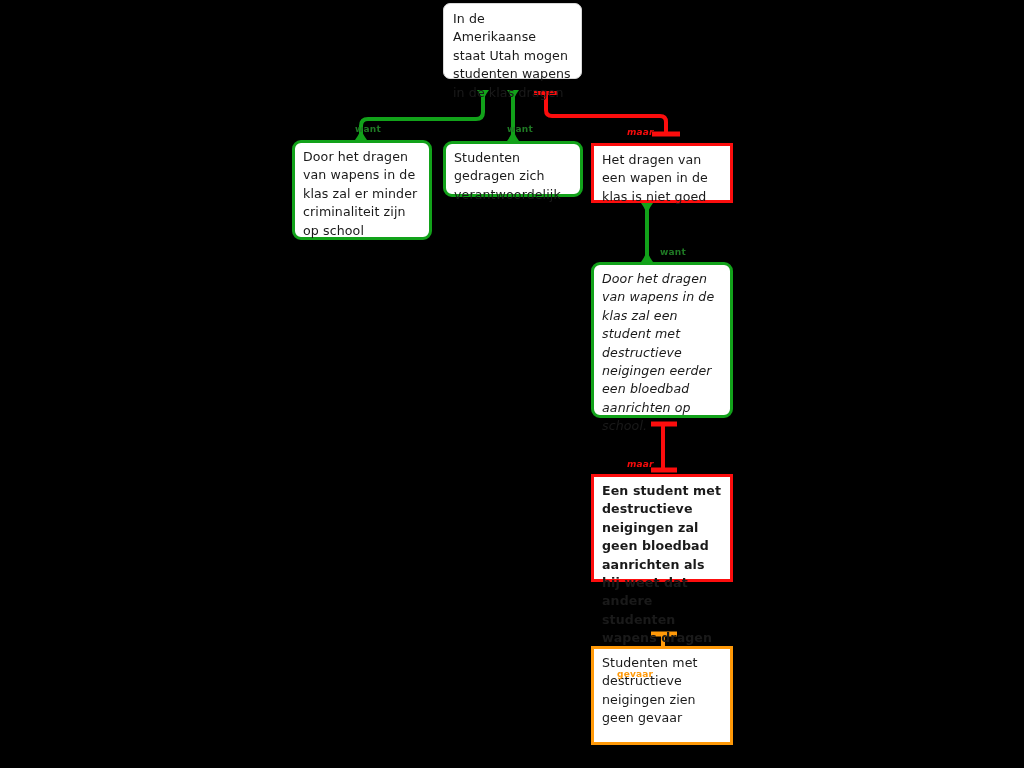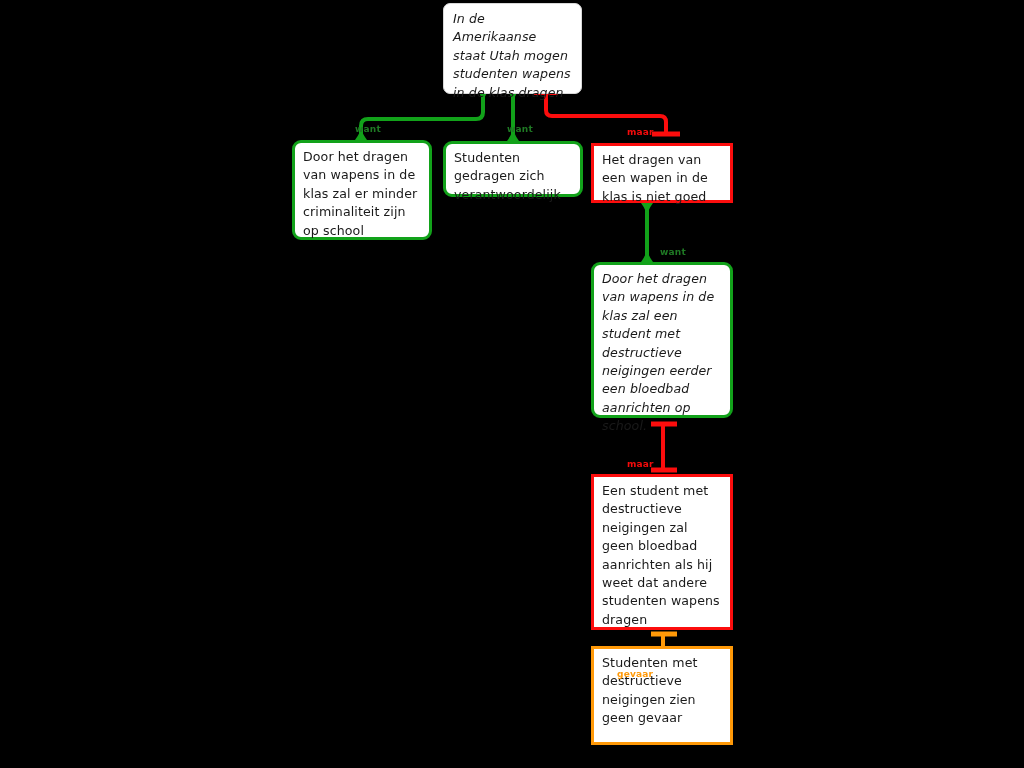--- a/index.html
+++ b/index.html
@@ -69,21 +69,21 @@
   .conn-label {
     position: absolute;
     font-size: 9px;
     font-weight: bold;
     line-height: 10px;
     letter-spacing: 0.2px;
     white-space: nowrap;
     z-index: 6;
   }
   .conn-label--want   { color: #1f7a24; margin-left: 27px; }
-  .conn-label--maar   { color: #f50b0b; }
+  .conn-label--maar   { color: #f50b0b; font-style: italic; }
   .conn-label--echter { color: #ff9908; }
 </style>
 </head>
 <body>
 
 <div id="canvas">
 
   <svg id="links" viewBox="0 0 1024 768" xmlns="http://www.w3.org/2000/svg">
 
      root  (green, elbow to the left) ---- --&gt;
@@ -138,41 +138,41 @@
   <span class="conn-label conn-label--want" style="left:480px; top:124px;">want</span>
 
   <span class="conn-label conn-label--maar" style="left:627px; top:127px;">maar</span>
 
   <span class="conn-label conn-label--want" style="left:633px; top:247px;">want</span>
 
   <span class="conn-label conn-label--maar" style="left:627px; top:459px;">maar</span>
 
   <span class="conn-label conn-label--echter" style="left:617px; top:669px;">gevaar</span>
 
-  <div class="node node--root" style="left:443px; top:3px; width:139px; height:91px;font-style:italic;">
+  <div class="node node--root" style="left:443px; top:3px; width:139px; height:76px;">
     <span class="node-text">In de Amerikaanse staat Utah mogen studenten wapens in de klas dragen</span>
   </div>
 
   <div class="node node--green" style="left:292px; top:140px; width:140px; height:100px;">
     <span class="node-text">Door het dragen van wapens in de klas zal er minder criminaliteit zijn op school</span>
   </div>
 
   <div class="node node--green" style="left:443px; top:141px; width:140px; height:56px;">
     <span class="node-text">Studenten gedragen zich verantwoordelijk</span>
   </div>
 
   <div class="node node--red" style="left:591px; top:143px; width:142px; height:60px;">
     <span class="node-text">Het dragen van een wapen in de klas is niet goed</span>
   </div>
 
   <div class="node node--green" style="left:591px; top:262px; width:142px; height:156px;font-style:italic;">
     <span class="node-text">Door het dragen van wapens in de klas zal een student met destructieve neigingen eerder een bloedbad aanrichten op school.</span>
   </div>
 
-  <div class="node node--red" style="left:591px; top:474px; width:142px; height:156px;">
+  <div class="node node--red" style="left:591px; top:474px; width:142px; height:108px;font-weight:bold;">
     <span class="node-text">Een student met destructieve neigingen zal geen bloedbad aanrichten als hij weet dat andere studenten wapens dragen</span>
   </div>
 
   <div class="node node--orange" style="left:591px; top:646px; width:142px; height:99px;">
     <span class="node-text">Studenten met destructieve neigingen zien geen gevaar</span>
   </div>
 
 </div>
 
 </body></html>

